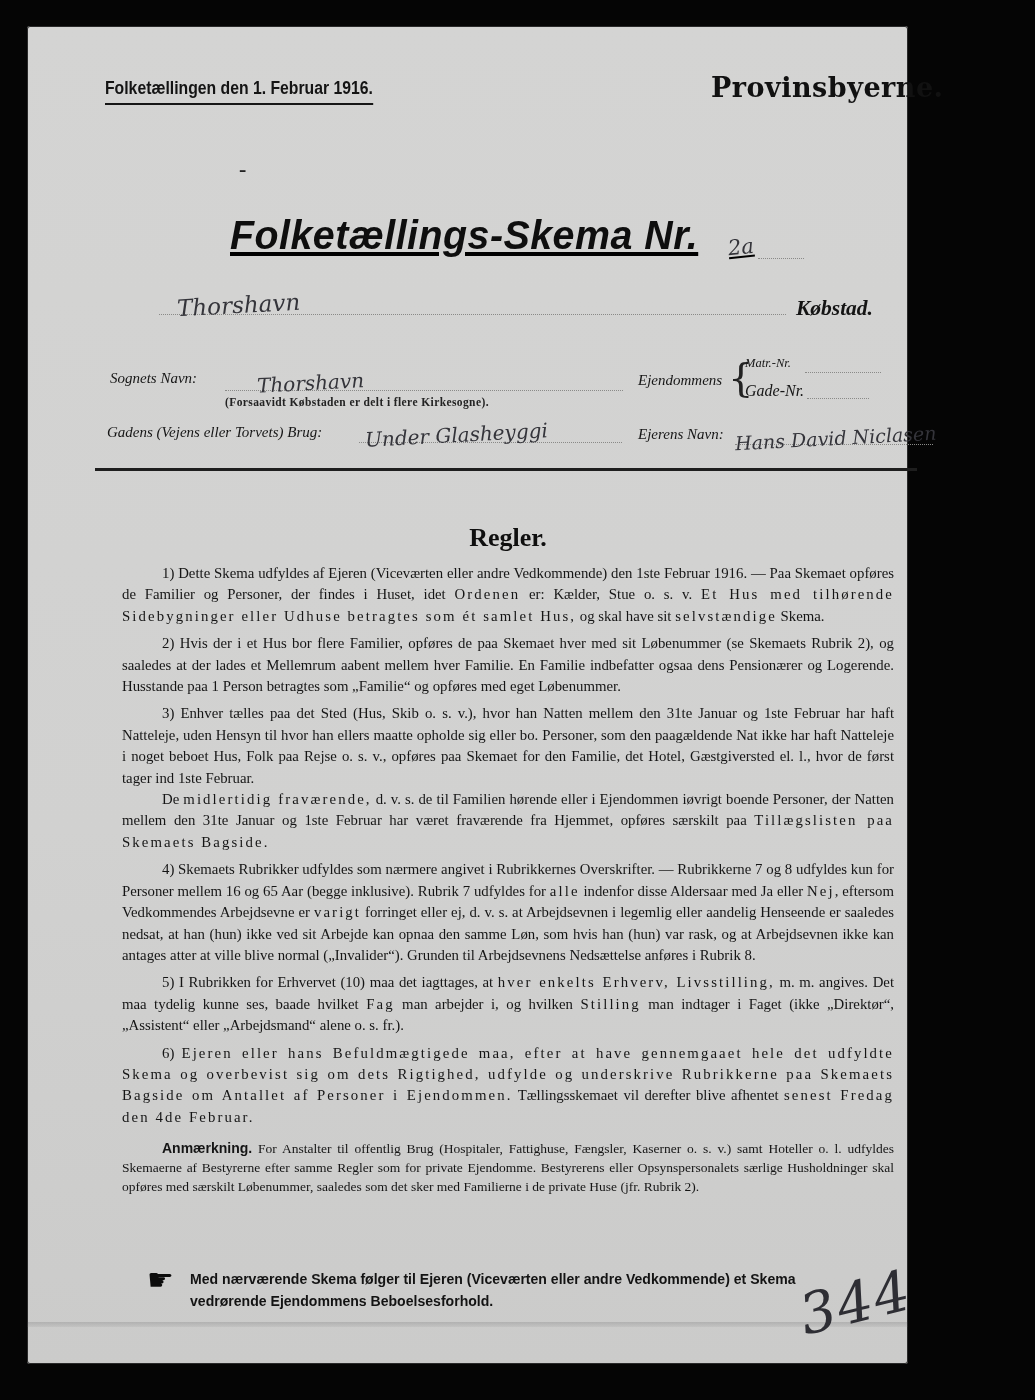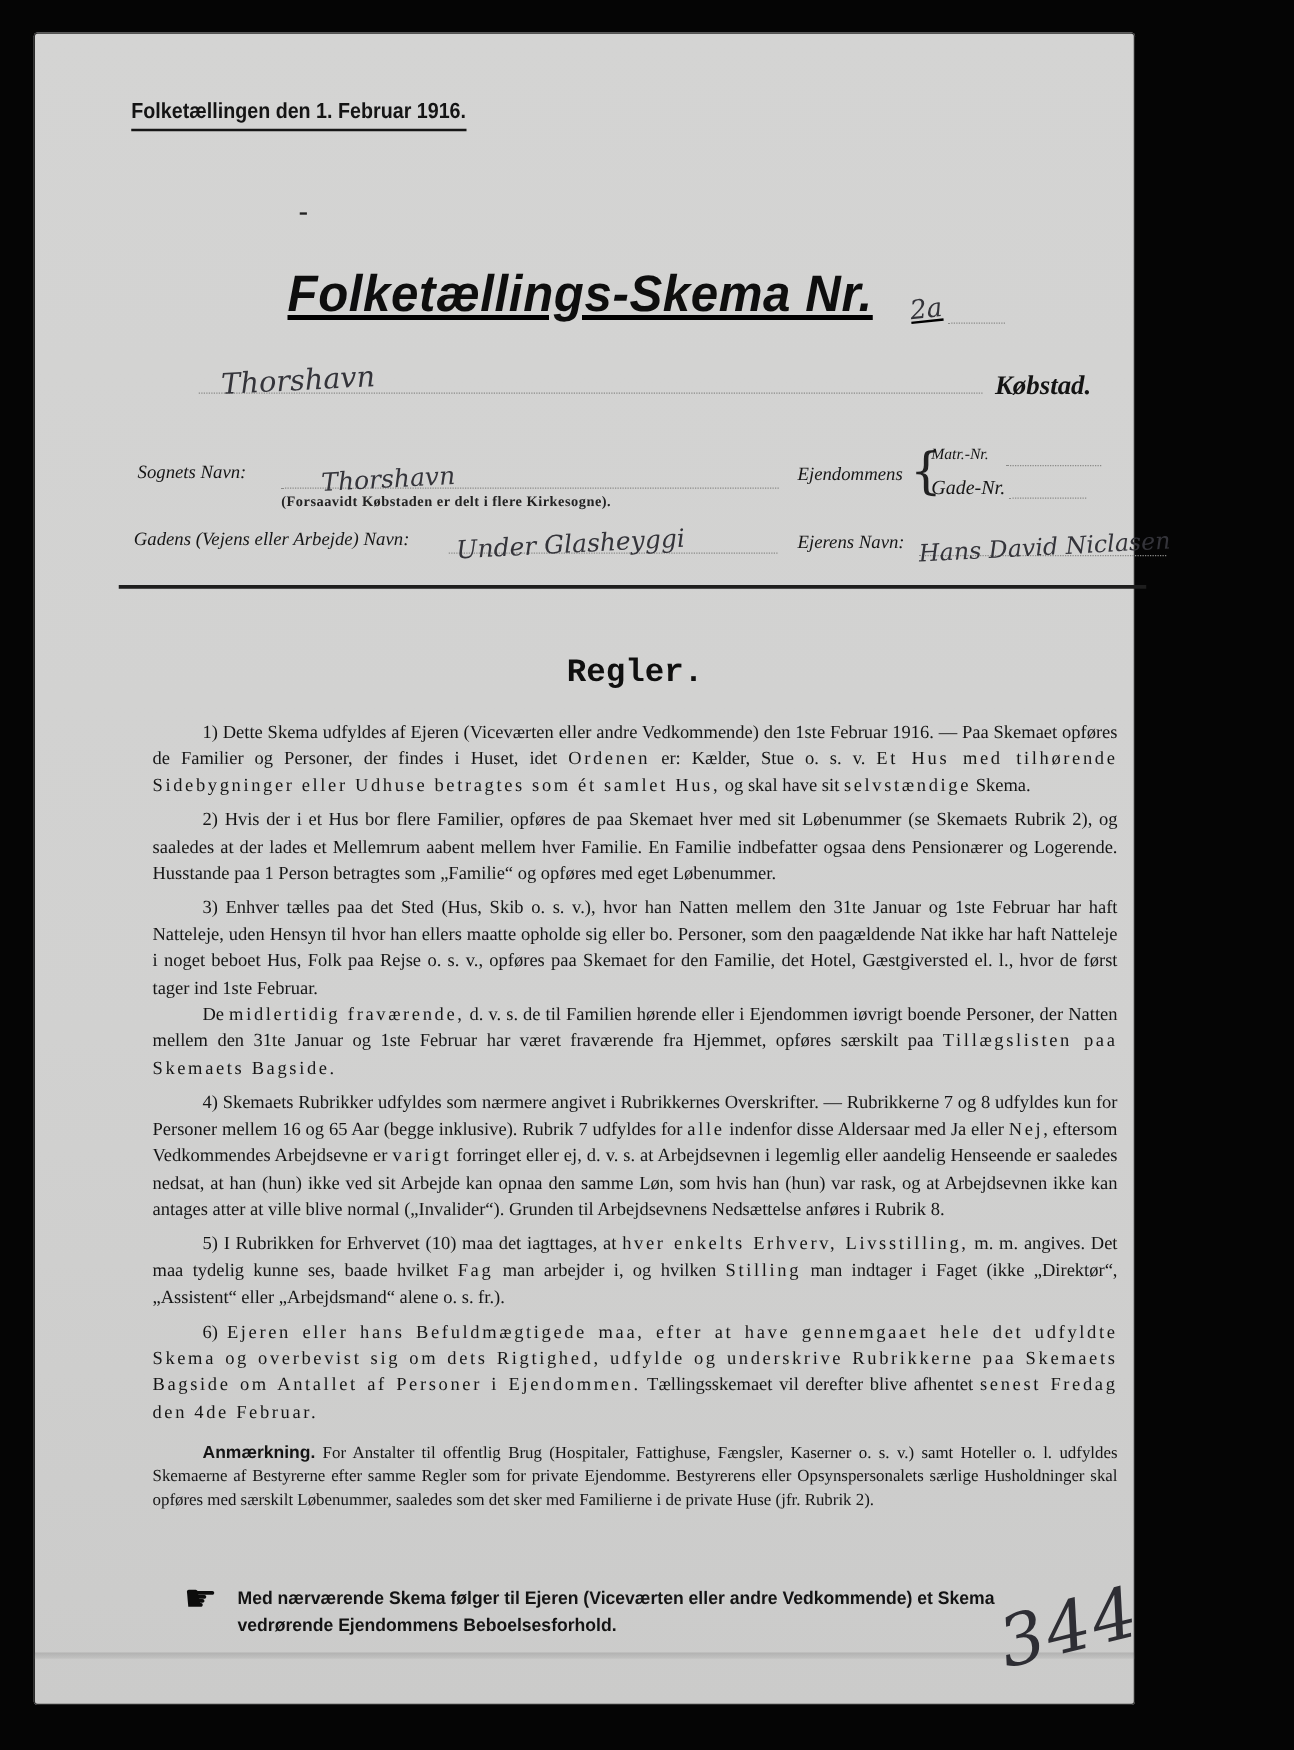--- a/index.html
+++ b/index.html
@@ -49,22 +49,22 @@
   .matr-line{left:698px;top:8px;width:76px;height:8px;}
   .gnr-lbl{left:638px;top:26px;font-size:16px;}
   .gnr-line{left:700px;top:34px;width:62px;height:8px;}
   .ejer-lbl{left:531px;top:70px;}
   .ejer-line{left:628px;top:54px;width:198px;height:34px;}
   .ejer-line .hw{left:0;font-size:19px;}
   
   .divider{position:absolute;left:68px;top:442px;width:822px;height:2.5px;background:#1e1e1e;}
   
   .rules{position:absolute;left:95px;top:497px;width:772px;color:#151515;}
-  .rules-heading{text-align:center;font-family:Liberation Mono, monospace;font-weight:bold;
-                 font-size:26px;margin:0 0 23px 0;color:#0f0f0f;}
+  .rules-heading{text-align:center;font-family:Liberation Serif, serif;font-weight:bold;
+                 font-size:26px;margin:0 0 10px 0;color:#0f0f0f;}
   .rule-para{margin:0;font-size:14.8px;line-height:21.4px;text-align:justify;text-indent:40px;}
   .rule-para.gapped{margin-top:6px;}
   .sp{letter-spacing:2.1px;}
   .b{font-weight:bold;}
   .anm{margin:11px 0 0 0;font-size:13.5px;line-height:19px;text-align:justify;text-indent:40px;}
   .anm-label{font-family:"Liberation Sans",sans-serif;font-weight:bold;font-size:14px;}
   
   .footer{position:absolute;left:120px;top:1242px;width:730px;display:flex;gap:16px;}
   .manicule{font-family:"DejaVu Sans",sans-serif;font-size:30px;line-height:1;color:#0c0c0c;
             margin-top:-3px;}
@@ -75,20 +75,21 @@
   .page-number{position:absolute;left:772px;top:1244px;font-size:56px;transform:rotate(-14deg);
                color:#2e2e34;letter-spacing:2px;}
 </style>
 </head>
 <body>
 
 <div class="page">
   <div class="paper">
 
     <div class="hdr-left">Folketællingen den 1. Februar 1916.</div>
+    <div class="hdr-right">Provinsbyerne.</div>
     <div class="stray-dash">-</div>
 
     <div class="title-row">
       <span class="title">Folketællings-Skema Nr.</span>
       <span class="hw hw-number">2a</span>
       <span class="title-dotline"></span>
     </div>
 
     <div class="subtitle-row">
       <span class="sub-fill">
@@ -97,21 +98,21 @@
       <span class="sub-suffix">Købstad.</span>
     </div>
 
     <div class="fields">
       <span class="lbl sogn-lbl">Sognets Navn:</span>
       <span class="dotline sogn-line">
         <span class="hw">Thorshavn</span>
       </span>
       <span class="caption">(Forsaavidt Købstaden er delt i flere Kirkesogne).</span>
 
-      <span class="lbl gade-lbl">Gadens (Vejens eller Arbejde) Navn:</span>
+      <span class="lbl gade-lbl">Gadens (Vejens eller Torvets) Brug:</span>
       <span class="dotline gade-line">
         <span class="hw">Under Glasheyggi</span>
       </span>
 
       <span class="lbl ejd-lbl">Ejendommens</span>
       <span class="brace">{</span>
       <span class="lbl matr-lbl">Matr.-Nr.</span>
       <span class="dotline matr-line"></span>
       <span class="lbl gnr-lbl">Gade-Nr.</span>
       <span class="dotline gnr-line"></span>

